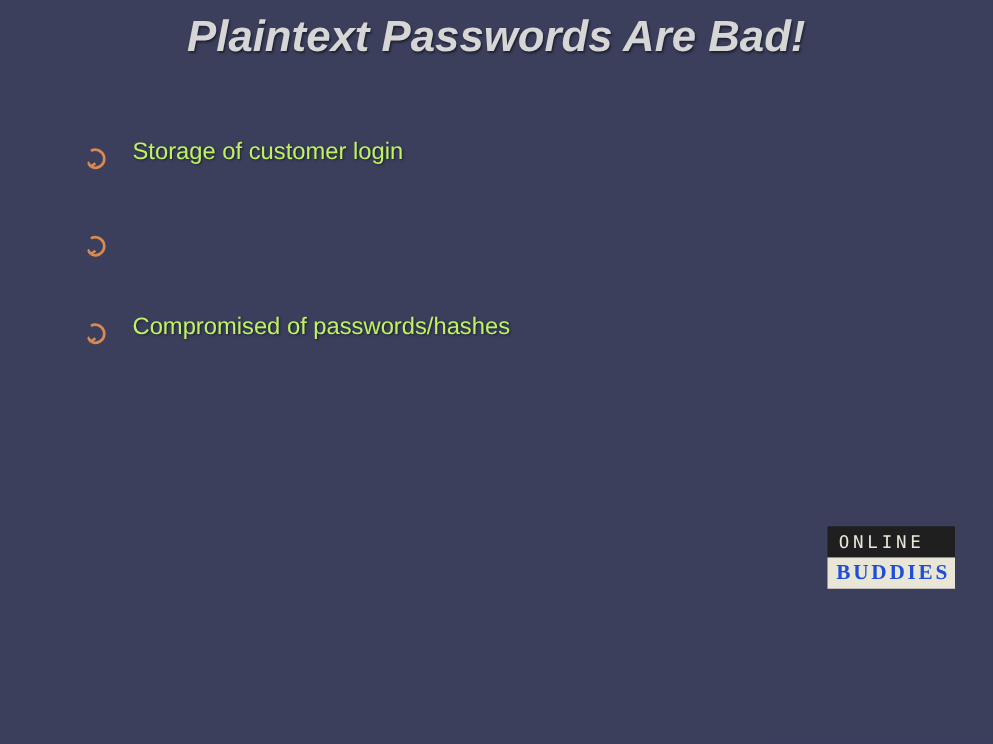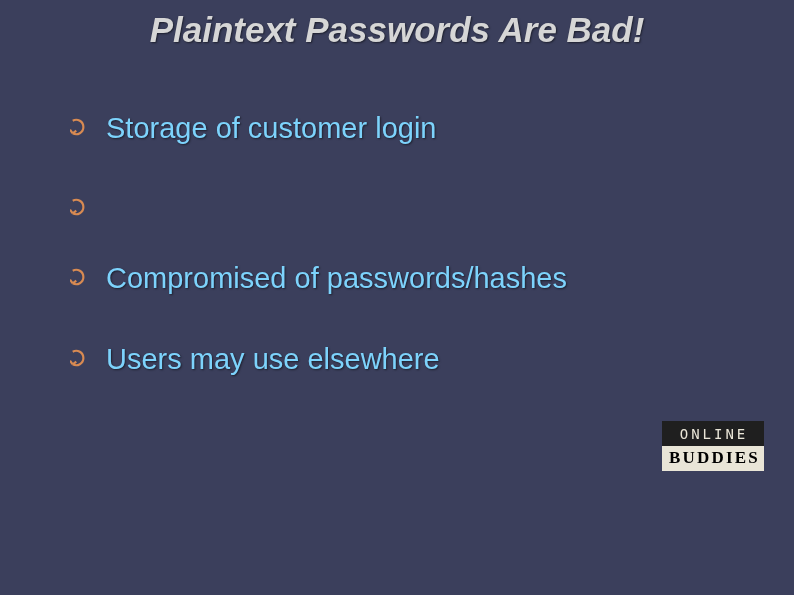--- a/index.html
+++ b/index.html
@@ -50,43 +50,42 @@
     margin-top: 8px;
     margin-right: 18px;
     color: #d88a52;
   }
   .bullet-icon svg {
     width: 18px;
     height: 18px;
     display: block;
   }
   .bullet-text {
-    color: #7dd3fc;
-    font-size: 29px;
+    color: #bef264;
+    font-size: 19px;
     line-height: 1.25;
     text-shadow: 1px 1px 2px rgba(0,0,0,0.5);
   }
   .logo {
     position: absolute;
     right: 30px;
     bottom: 22px;
-    text-align: center;
     letter-spacing: 3px;
   }
   .logo-top {
     background: #1f1f1f;
     color: #e9e5d7;
     font-family: "Lucida Console", Monaco, monospace;
     font-size: 14px;
     padding: 5px 7px 4px 9px;
     font-weight: normal;
   }
   .logo-bottom {
     background: #e9e5d7;
-    color: #000000;
+    color: #1d4ed8;
     font-family: Georgia, "Times New Roman", serif;
     font-size: 17px;
     font-weight: bold;
     padding: 2px 4px 3px 7px;
     letter-spacing: 2.2px;
   }
 </style>
 </head>
 <body>
 
@@ -118,29 +117,20 @@
     <div class="bullet-row">
       <span class="bullet-icon">
         <svg viewBox="0 0 20 20">
             <path d="M3 3 A8 8 0 1 1 3 17" fill="none" stroke="currentColor" stroke-width="2.4"></path>
             <path d="M3 17 L0 13 M3 17 L7 14" fill="none" stroke="currentColor" stroke-width="2.4"></path>
           </svg>
       </span>
       <span class="bullet-text">Compromised of passwords/hashes</span>
     </div>
 
-    <div class="bullet-row">
-      <span class="bullet-icon">
-        <svg viewBox="0 0 20 20">
-            <path d="M3 3 A8 8 0 1 1 3 17" fill="none" stroke="currentColor" stroke-width="2.4"></path>
-            <path d="M3 17 L0 13 M3 17 L7 14" fill="none" stroke="currentColor" stroke-width="2.4"></path>
-          </svg>
-      </span>
-      <span class="bullet-text">Users may use elsewhere</span>
-    </div>
 
   </div>
 
   <div class="logo">
     <div class="logo-top">ONLINE</div>
     <div class="logo-bottom">BUDDIES</div>
   </div>
 
 </div>
 

